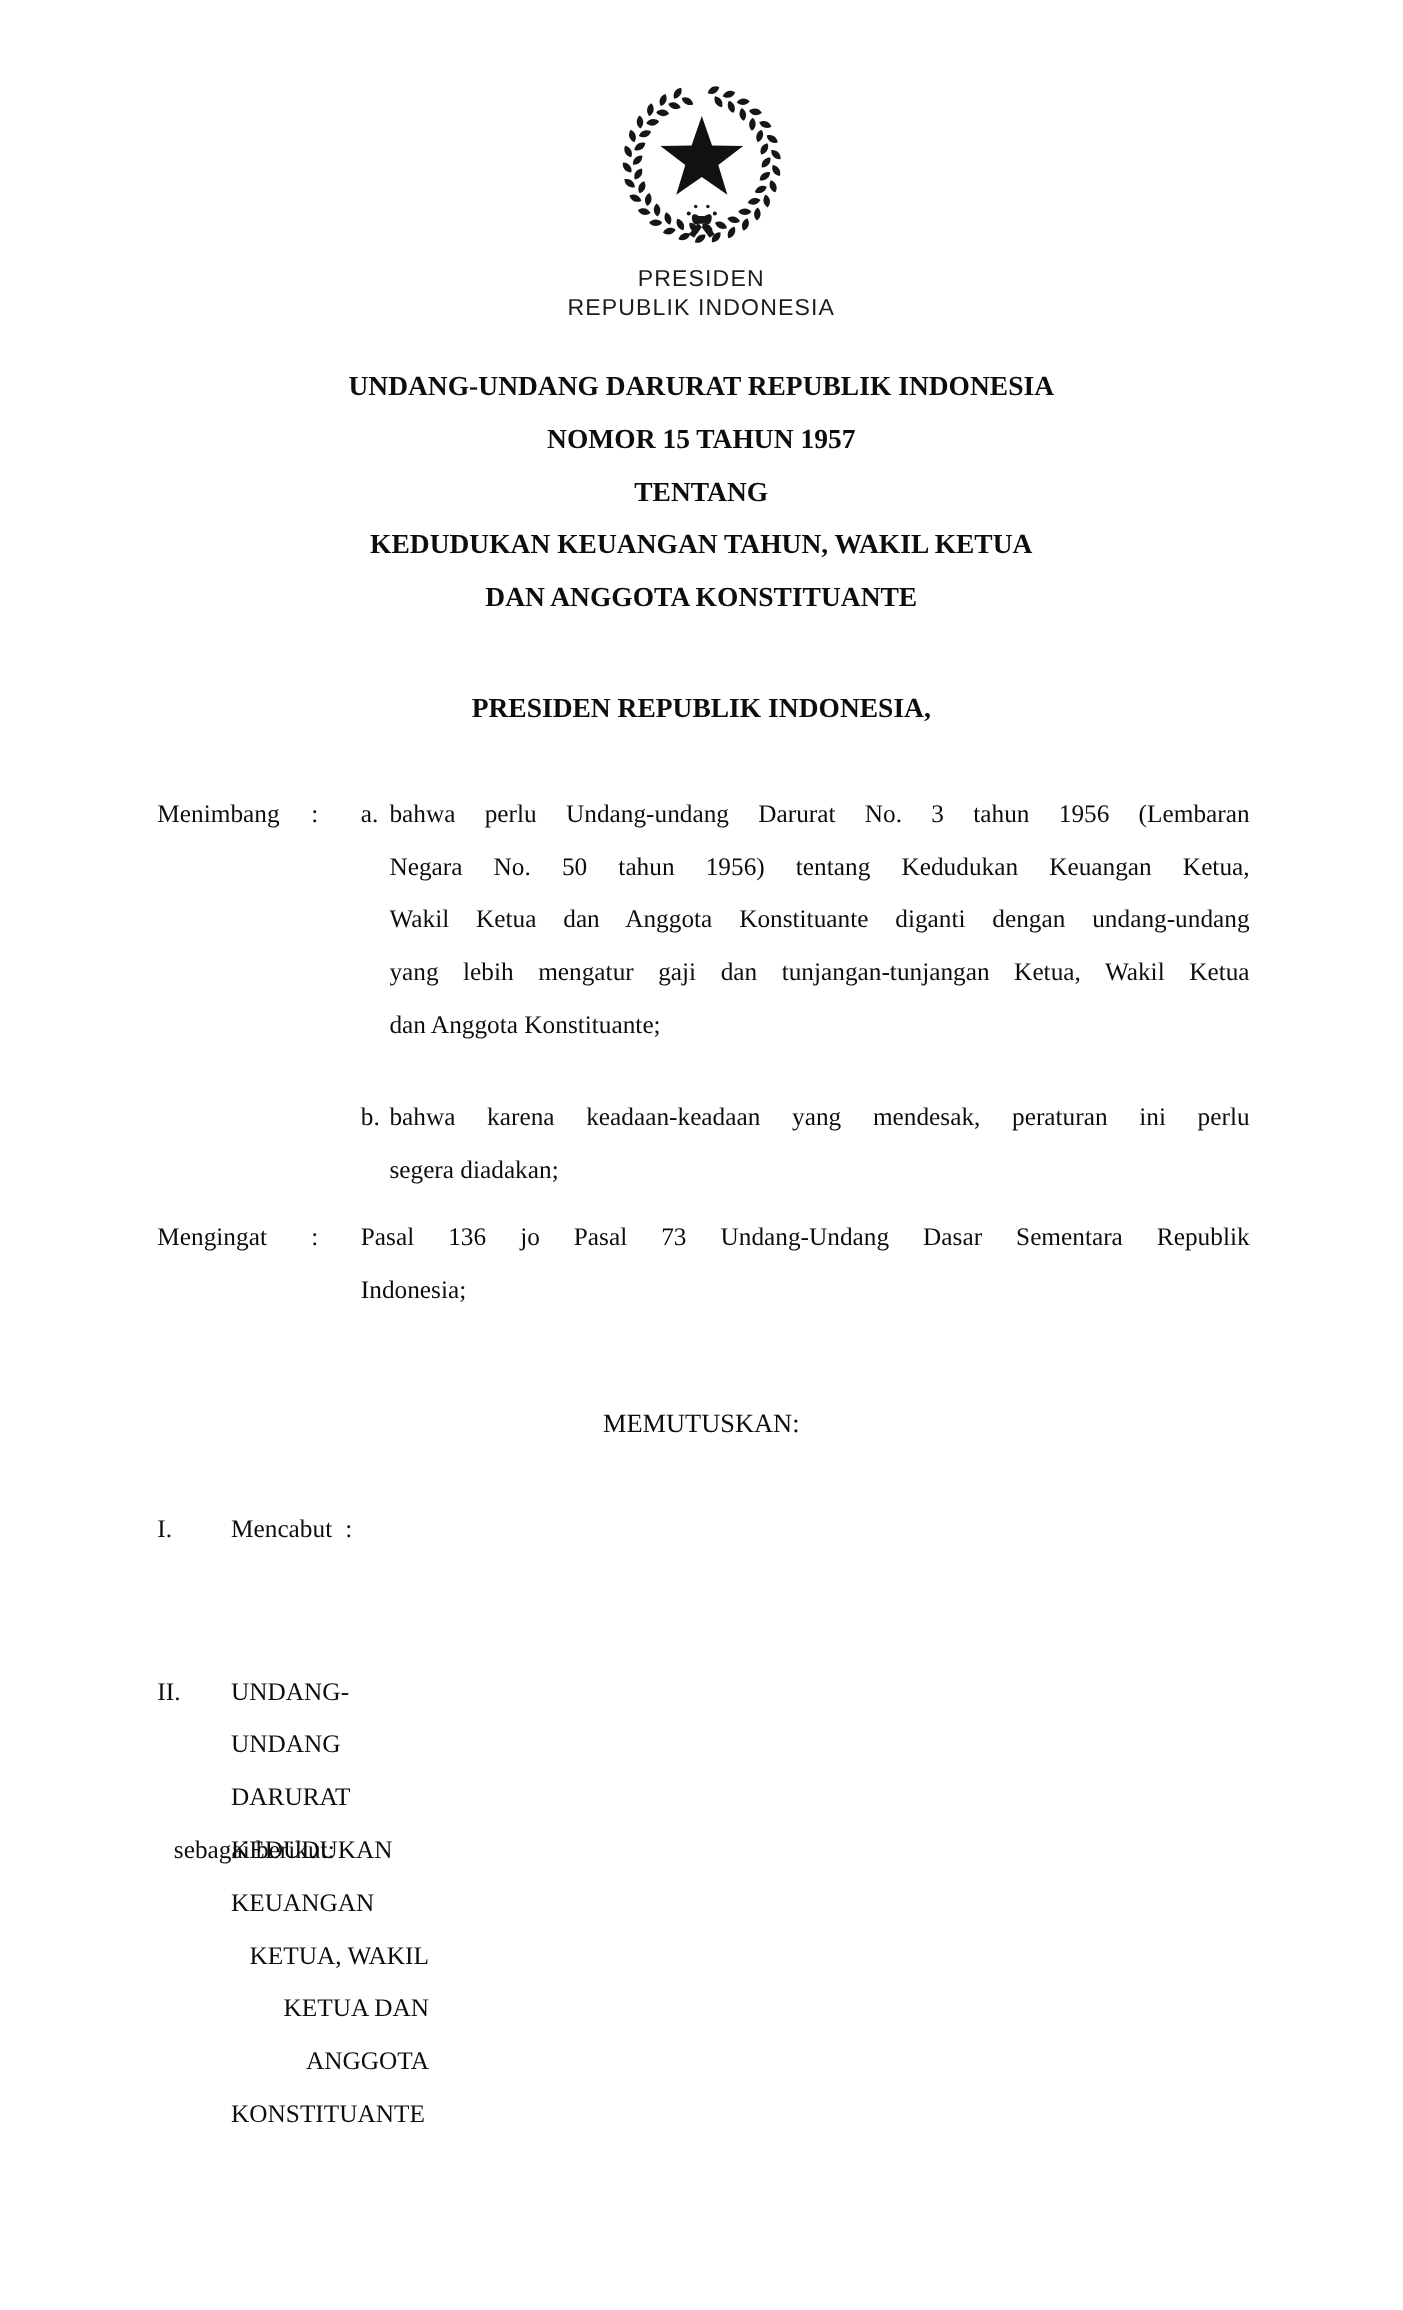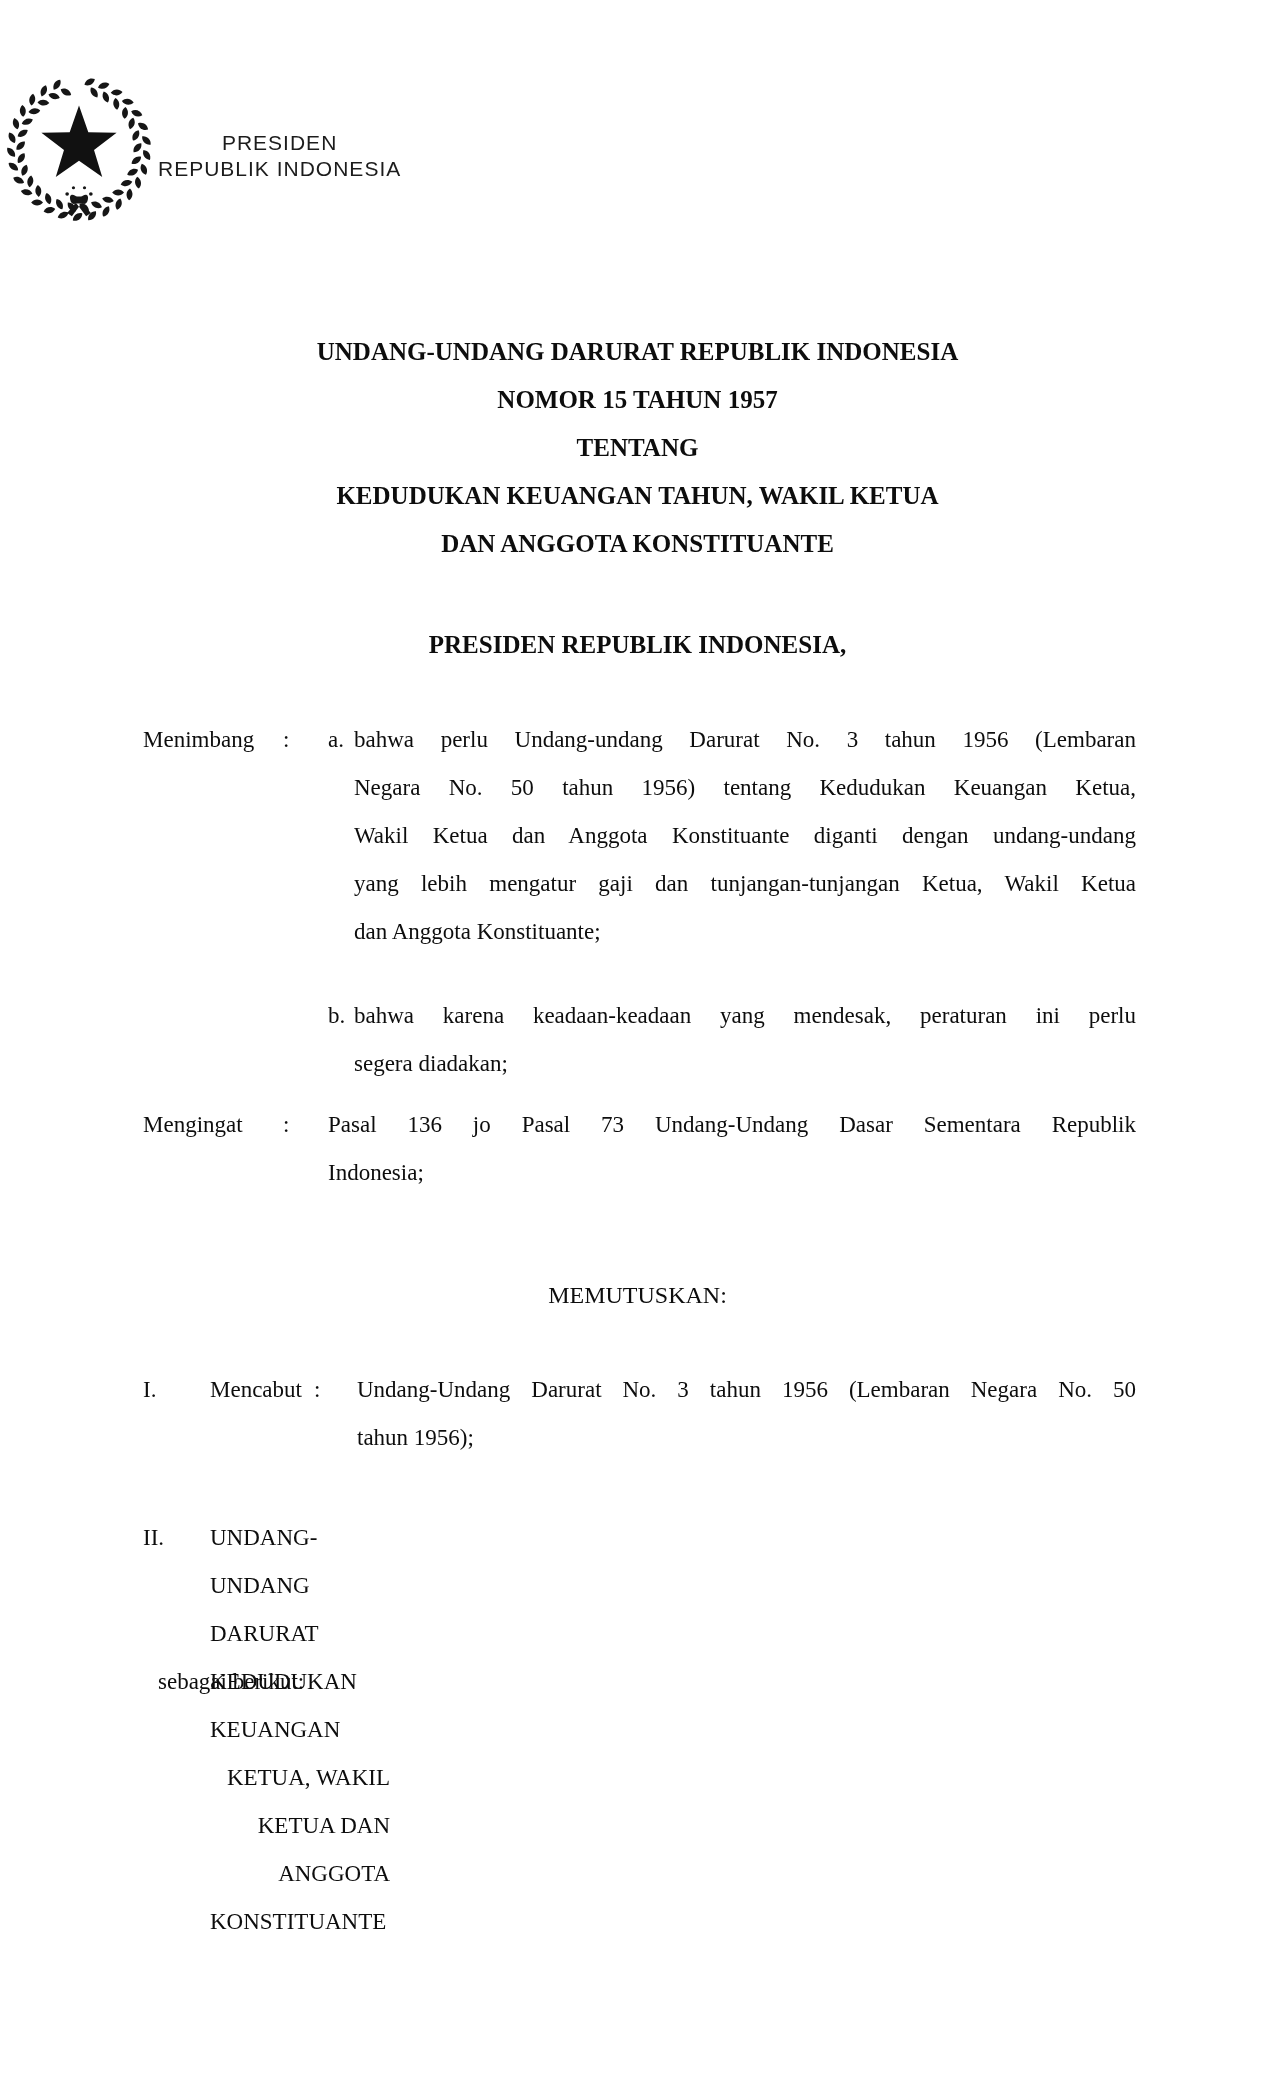--- a/index.html
+++ b/index.html
@@ -9,21 +9,21 @@
     margin:0 auto;
     background:#ffffff;
     color:#0d0d0d;
     font-family:"Liberation Serif","DejaVu Serif",serif;
     font-size:23px;
     overflow:hidden;
   }
   
   .emblem{
     position:absolute;top:70px;left:0;width:100%;
-    display:flex;flex-direction:row;align-items:center;
+    display:flex;flex-direction:column;align-items:center;
   }
   .emblem svg{display:block;}
   .emblem-caption{
     margin-top:13px;
     font-family:"Liberation Sans","DejaVu Sans",sans-serif;
     font-size:21px;line-height:26px;letter-spacing:1px;
     color:#1c1c1c;text-align:center;font-weight:400;
   }
   
   .title-block{
@@ -194,24 +194,20 @@
       <div class="jline">Pasal 136 jo Pasal 73 Undang-Undang Dasar Sementara Republik</div>
       <div class="lline">Indonesia;</div>
     </div>
   </div>
 
   <div class="memutuskan">MEMUTUSKAN:</div>
 
   <div class="doc-row row-decision row-decision-1">
     <div class="cell-numeral">I.</div>
     <div class="cell-labelcolon"><span>Mencabut</span><span class="colon">:</span></div>
-    <div class="cell-content">
-      <div class="jline">Undang-Undang Darurat No. 3 tahun 1956 (Lembaran Negara No. 50</div>
-      <div class="lline">tahun 1956);</div>
-    </div>
   </div>
 
   <div class="doc-row row-decision row-decision-2">
     <div class="cell-numeral">II.</div>
     <div class="cell-content">
       <div class="jline">UNDANG-UNDANG DARURAT KEDUDUKAN KEUANGAN</div>
       <div class="lline">KETUA, WAKIL KETUA DAN ANGGOTA KONSTITUANTE</div>
     </div>
   </div>
 

